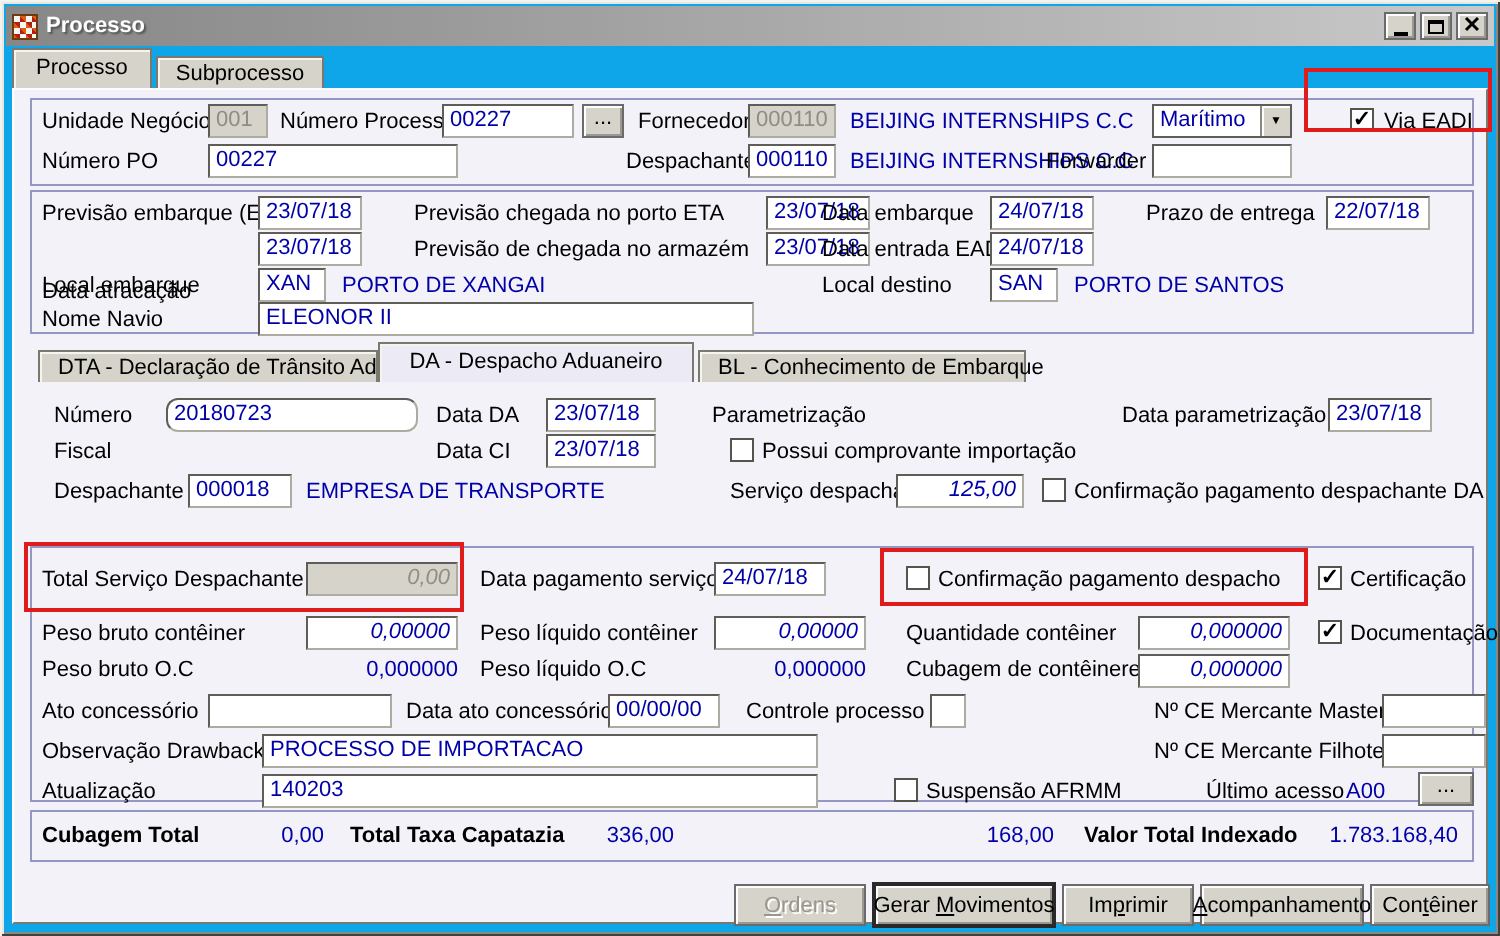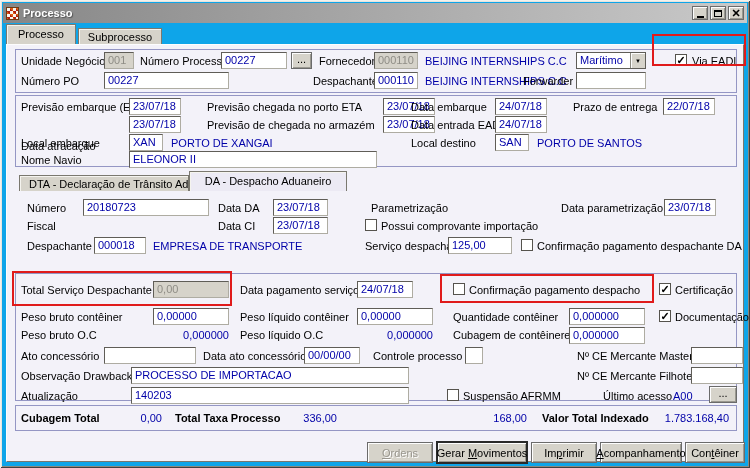--- a/index.html
+++ b/index.html
@@ -29,21 +29,21 @@
   .tab.inactive{height:16px;margin-left:2px;}
   .panel{position:absolute;left:6px;top:44px;width:738px;height:418px;background:#f3f2f9;
     border-top:1px solid #fdfdfd;border-left:1px solid #fdfdfd;border-right:1px solid #7a786f;border-bottom:1px solid #7a786f;}
   .al{position:absolute;}
   .gbox{position:absolute;border:1px solid #9496c4;}
   .lbl{color:#000;white-space:nowrap;line-height:12px;}
   .bold{font-weight:bold;}
   .navy{color:#0000a8;white-space:nowrap;line-height:12px;}
   .tb{height:17px;background:#fff;border:1px solid #5f5d57;border-bottom-color:#aeaca2;border-right-color:#aeaca2;
     color:#0000a8;padding:1px 3px;white-space:nowrap;overflow:hidden;line-height:13px;display:block;}
-  .tb.num{}
+  .tb.num{text-align:right;font-style:italic;}
   .tb.dis{background:#d6d3ca;color:#8f8d86;}
   .numtxt{display:block;text-align:right;color:#0000a8;line-height:12px;}
   .cb{width:12px;height:12px;background:#fff;border:1px solid #55534d;display:flex;align-items:center;justify-content:center;}
   .cb .mark{font-size:11px;font-weight:bold;color:#000;line-height:10px;margin-top:-1px;}
   .dd{display:flex;height:17px;border:1px solid #5f5d57;background:#fff;}
   .ddv{flex:1;color:#0000a8;padding:1px 3px;line-height:13px;white-space:nowrap;overflow:hidden;}
   .ddb{width:15px;background:#d6d3ca;border-left:1px solid #8a887f;box-shadow:inset 1px 1px 0 #fdfdfd;
     display:flex;align-items:center;justify-content:center;font-size:6px;color:#000;}
   .mini{background:#d6d3ca;border:1px solid #6b6b6b;box-shadow:inset 1px 1px 0 #fdfdfd, inset -1px -1px 0 #9a9890;
     text-align:center;line-height:12px;color:#000;display:block;}
@@ -131,27 +131,28 @@
     <span class="al lbl" style="left:404px;top:92px;">Local destino</span>
     <span class="al tb" style="left:488px;top:89px;width:34px;">SAN</span>
     <span class="al navy" style="left:530px;top:92px;">PORTO DE SANTOS</span>
 
     <span class="al lbl" style="left:14px;top:109px;">Nome Navio</span>
     <span class="al tb" style="left:122px;top:106px;width:248px;">ELEONOR II</span>
 
     <div class="al" style="left:10px;top:126px;height:20px;display:flex;align-items:flex-end;">
       <div class="tab inactive" style="width:170px;text-align:center;">DTA - Declaração de Trânsito Aduaneiro</div>
       <div class="tab active" style="width:158px;text-align:center;background:#eceaf4;">DA - Despacho Aduaneiro</div>
+      <div class="tab inactive" style="width:164px;text-align:center;">BL - Conhecimento de Embarque</div>
     </div>
 
     <span class="al lbl" style="left:20px;top:157px;">Número</span>
-    <span class="al tb" style="left:76px;top:154px;width:126px;">20180723</span>
+    <span class="al tb" style="left:76px;top:154px;width:126px;border-radius:6px;">20180723</span>
     <span class="al lbl" style="left:211px;top:157px;">Data DA</span>
     <span class="al tb" style="left:266px;top:154px;width:55px;">23/07/18</span>
-    <span class="al lbl" style="left:364px;top:157px;">Parametrização</span>
+    <span class="al lbl" style="left:349px;top:157px;">Parametrização</span>
     <span class="al lbl" style="left:554px;top:157px;">Data parametrização</span>
     <span class="al tb" style="left:657px;top:154px;width:52px;">23/07/18</span>
 
     <span class="al lbl" style="left:20px;top:175px;">Fiscal</span>
     <span class="al lbl" style="left:211px;top:175px;">Data CI</span>
     <span class="al tb" style="left:266px;top:172px;width:55px;">23/07/18</span>
     <span class="al cb" style="left:358px;top:174px;"></span>
     <span class="al lbl" style="left:374px;top:175px;">Possui comprovante importação</span>
 
     <span class="al lbl" style="left:20px;top:195px;">Despachante</span>
@@ -210,21 +211,21 @@
     <span class="al tb" style="left:124px;top:342px;width:278px;">140203</span>
     <span class="al cb" style="left:440px;top:344px;"></span>
     <span class="al lbl" style="left:456px;top:345px;">Suspensão AFRMM</span>
     <span class="al lbl" style="left:596px;top:345px;">Último acesso</span>
     <span class="al navy" style="left:666px;top:345px;">A00</span>
     <span class="al mini" style="left:702px;top:341px;width:28px;height:17px;">...</span>
 
     <div class="gbox" style="left:8px;top:360px;width:722px;height:26px;"></div>
     <span class="al lbl bold" style="left:14px;top:367px;">Cubagem Total</span>
     <span class="al numtxt" style="left:95px;top:367px;width:60px;">0,00</span>
-    <span class="al lbl bold" style="left:168px;top:367px;">Total Taxa Processo</span>
+    <span class="al lbl bold" style="left:168px;top:367px;">Total Taxa Capatazia</span>
     <span class="al numtxt" style="left:270px;top:367px;width:60px;">336,00</span>
     <span class="al numtxt" style="left:460px;top:367px;width:60px;">168,00</span>
     <span class="al lbl bold" style="left:535px;top:367px;">Valor Total Indexado</span>
     <span class="al numtxt" style="left:632px;top:367px;width:90px;">1.783.168,40</span>
 
     <span class="al btn disabled" style="left:360px;top:397px;width:66px;height:21px;">
         <span><span></span><span class="key">O</span><span>rdens</span></span>
       </span>
     <span class="al btn default" style="left:429px;top:396px;width:92px;height:23px;">
         <span><span>Gerar </span><span class="key">M</span><span>ovimentos</span></span>

